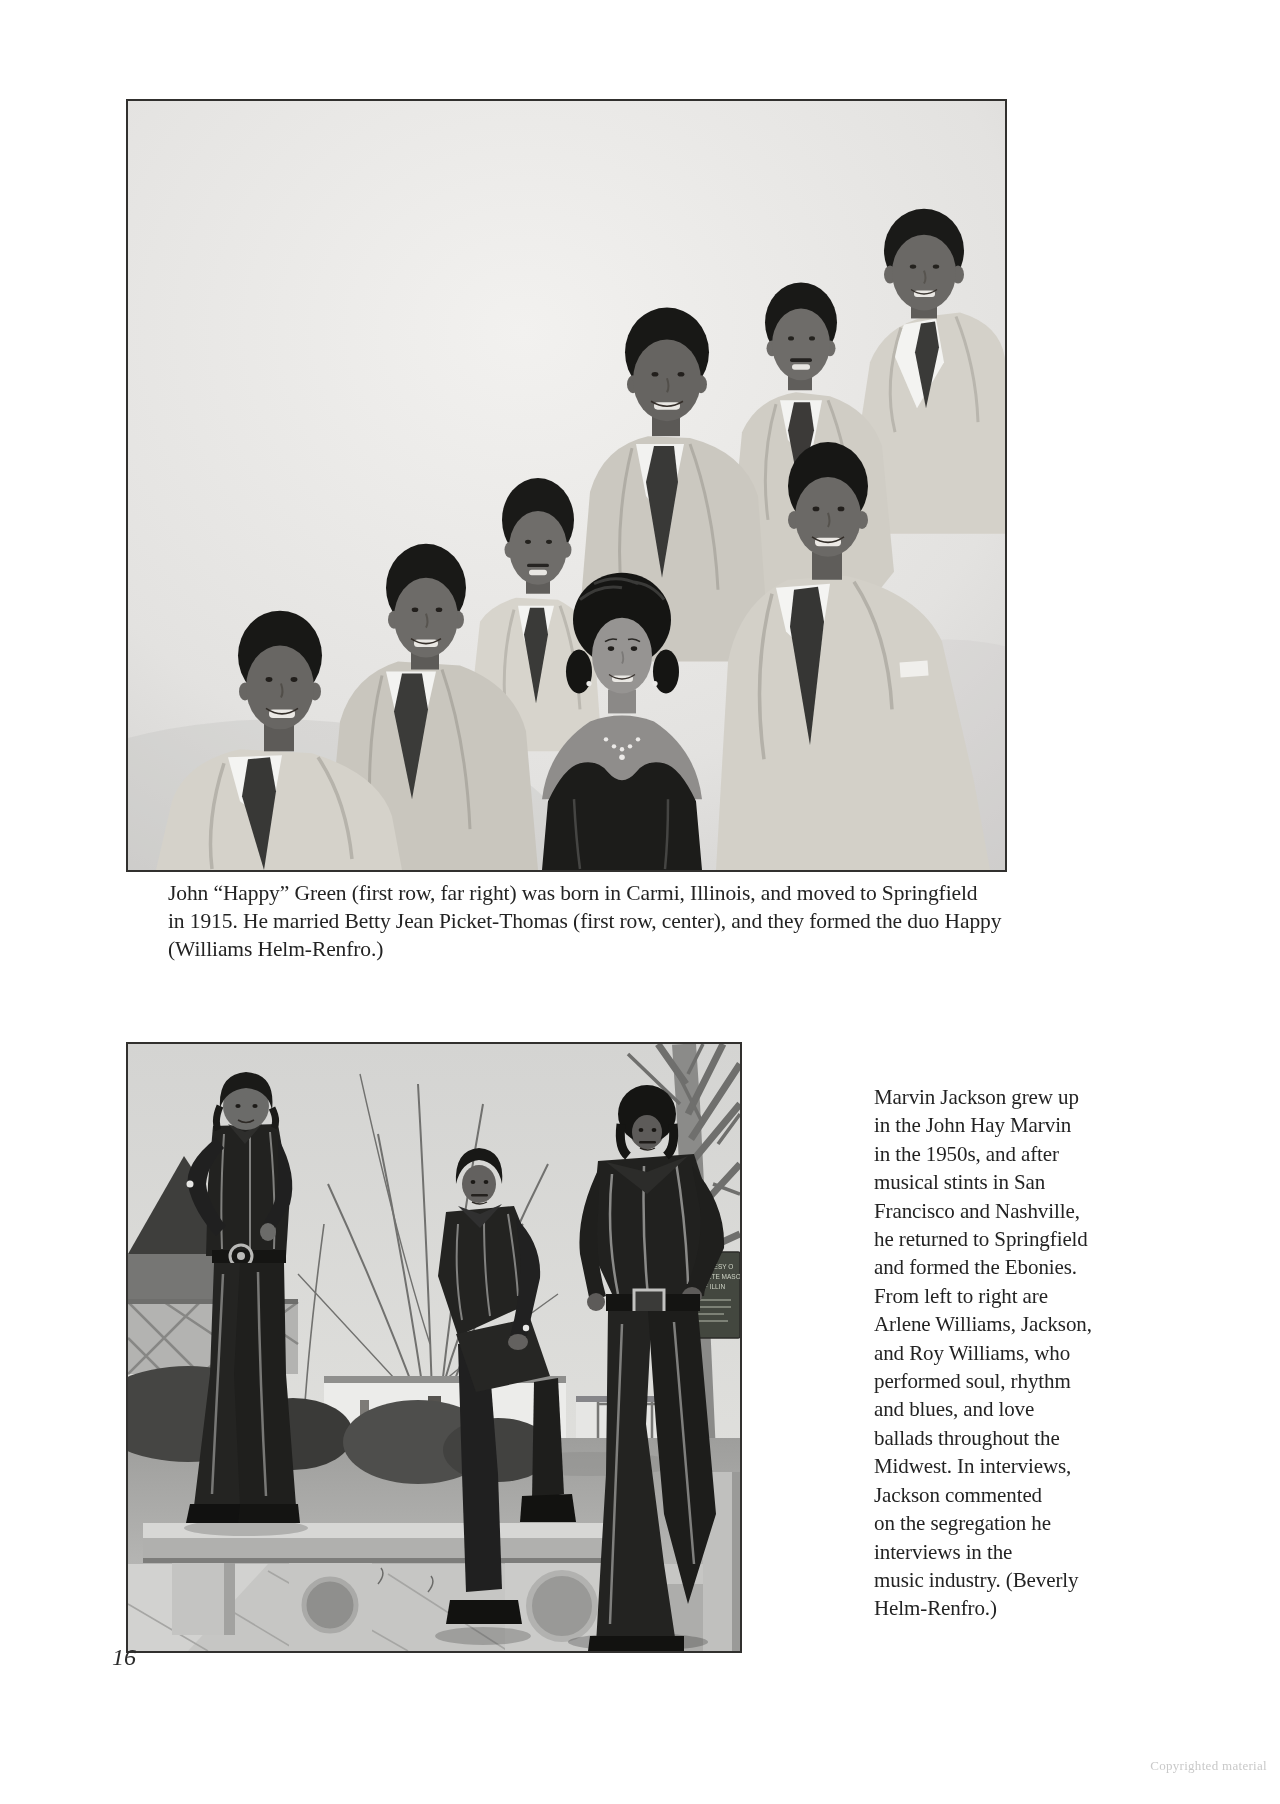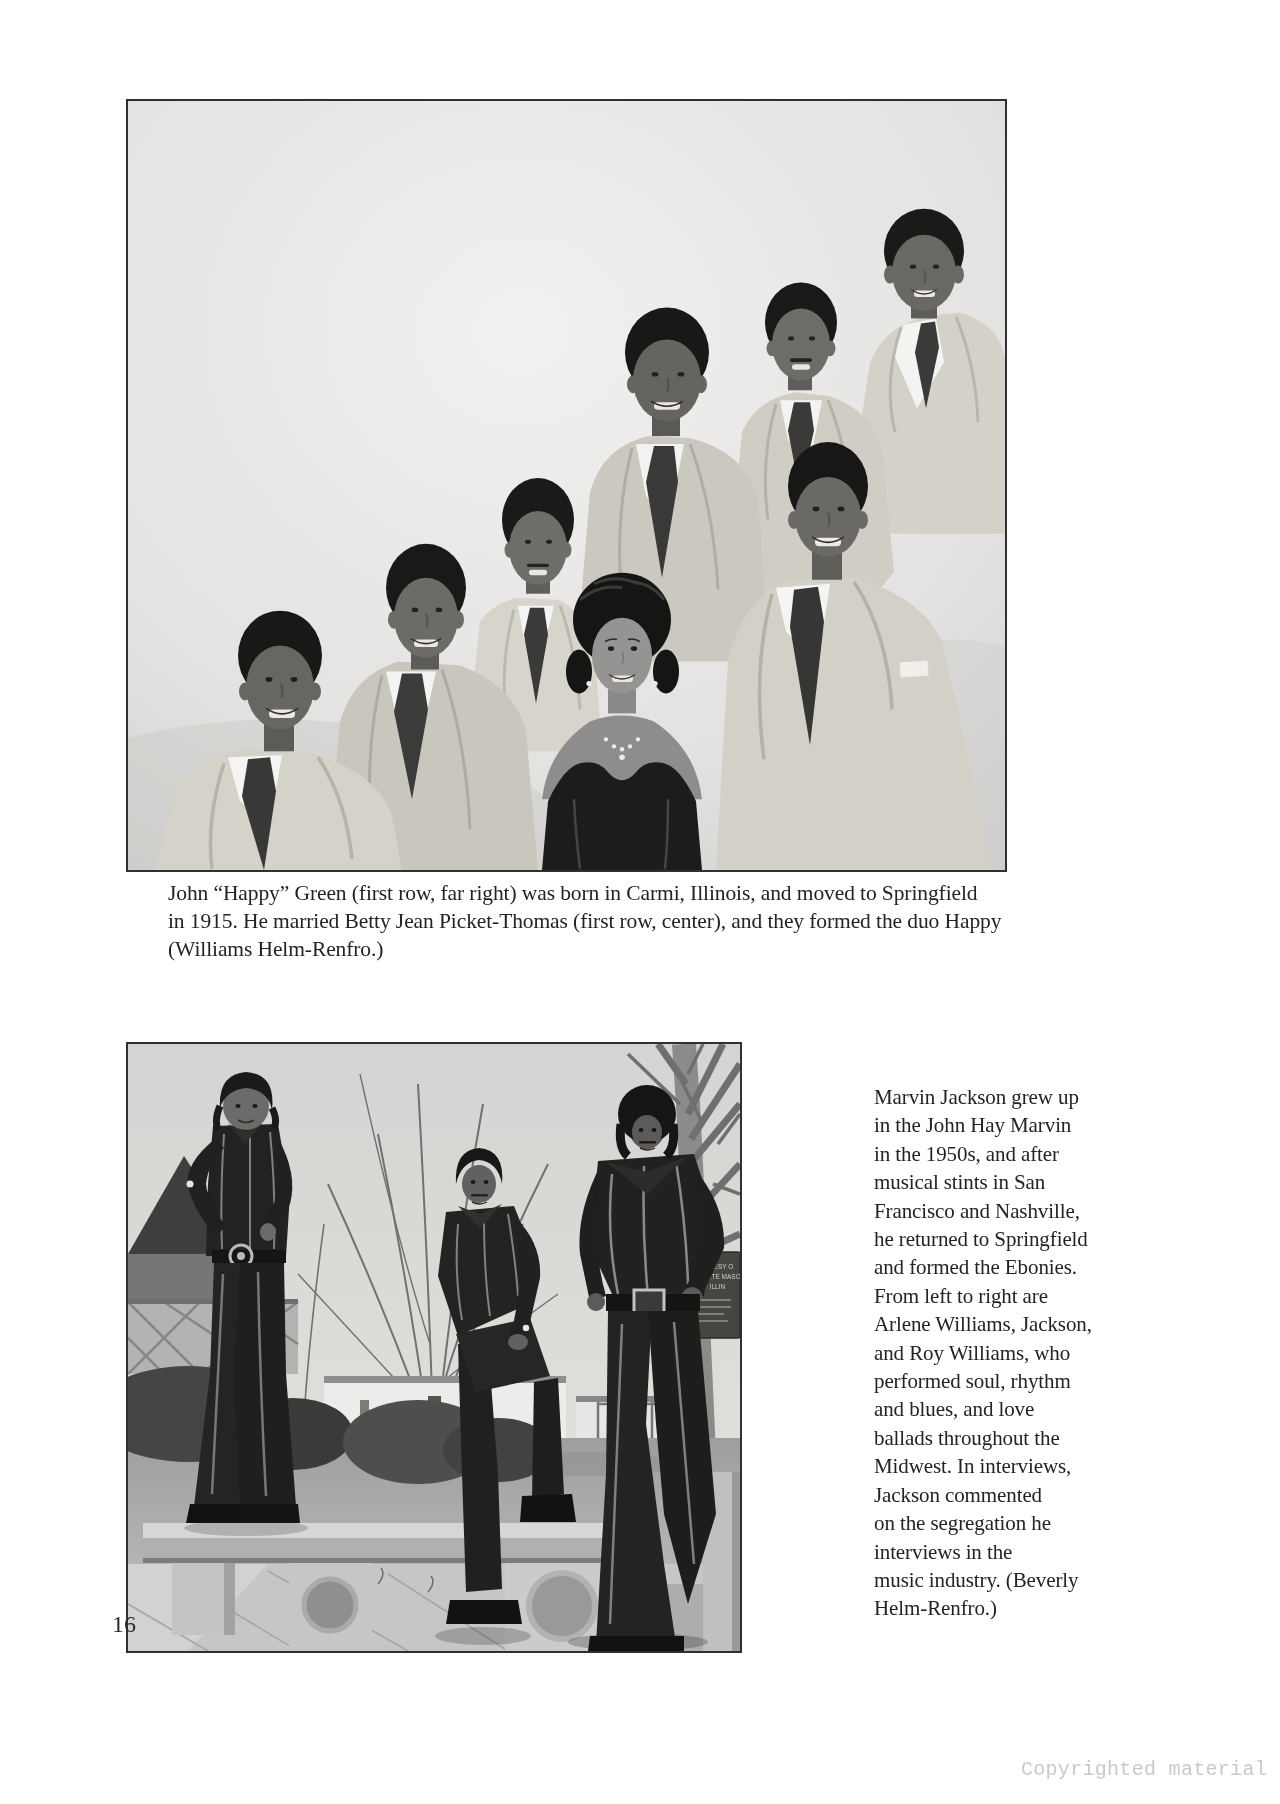--- a/index.html
+++ b/index.html
@@ -7,23 +7,23 @@
         font-family:"Liberation Serif",serif;color:#232323;}
   .photo{position:absolute;margin:0;border:2px solid #31302e;box-sizing:border-box;
          overflow:hidden;background:#e4e3e1;}
   .photo svg{display:block;width:100%;height:100%;}
   .photo1{left:126px;top:99px;width:881px;height:773px;}
   .photo2{left:126px;top:1042px;width:616px;height:611px;}
   .caption{position:absolute;letter-spacing:-0.1px;}
   .caption1{left:128px;top:879px;width:894px;font-size:21.5px;line-height:28px;margin-left:40px;}
   .caption2{left:874px;top:1083px;width:312px;font-size:21px;line-height:28.4px;}
   .cap-line{white-space:nowrap;}
-  .page-number{position:absolute;left:112px;top:1611px;font-size:24px;color:#2b2b2b;}
-  .watermark{position:absolute;right:13px;top:1758px;font-family:Liberation Mono, monospace;
-             font-size:20px;color:#c9c9c9;letter-spacing:0.3px;}
+  .page-number{position:absolute;left:112px;top:1644px;font-size:24px;color:#2b2b2b;font-style:italic;}
+  .watermark{position:absolute;right:13px;top:1758px;font-family:Liberation Serif, serif;
+             font-size:13px;color:#c9c9c9;letter-spacing:0.3px;}
 </style>
 </head>
 <body>
 
 <div class="page">
 
   <figure class="photo photo1">
     <svg viewBox="0 0 877 771" preserveAspectRatio="none">
       <defs>
         <radialGradient id="bg1" cx="45%" cy="30%" r="90%">

